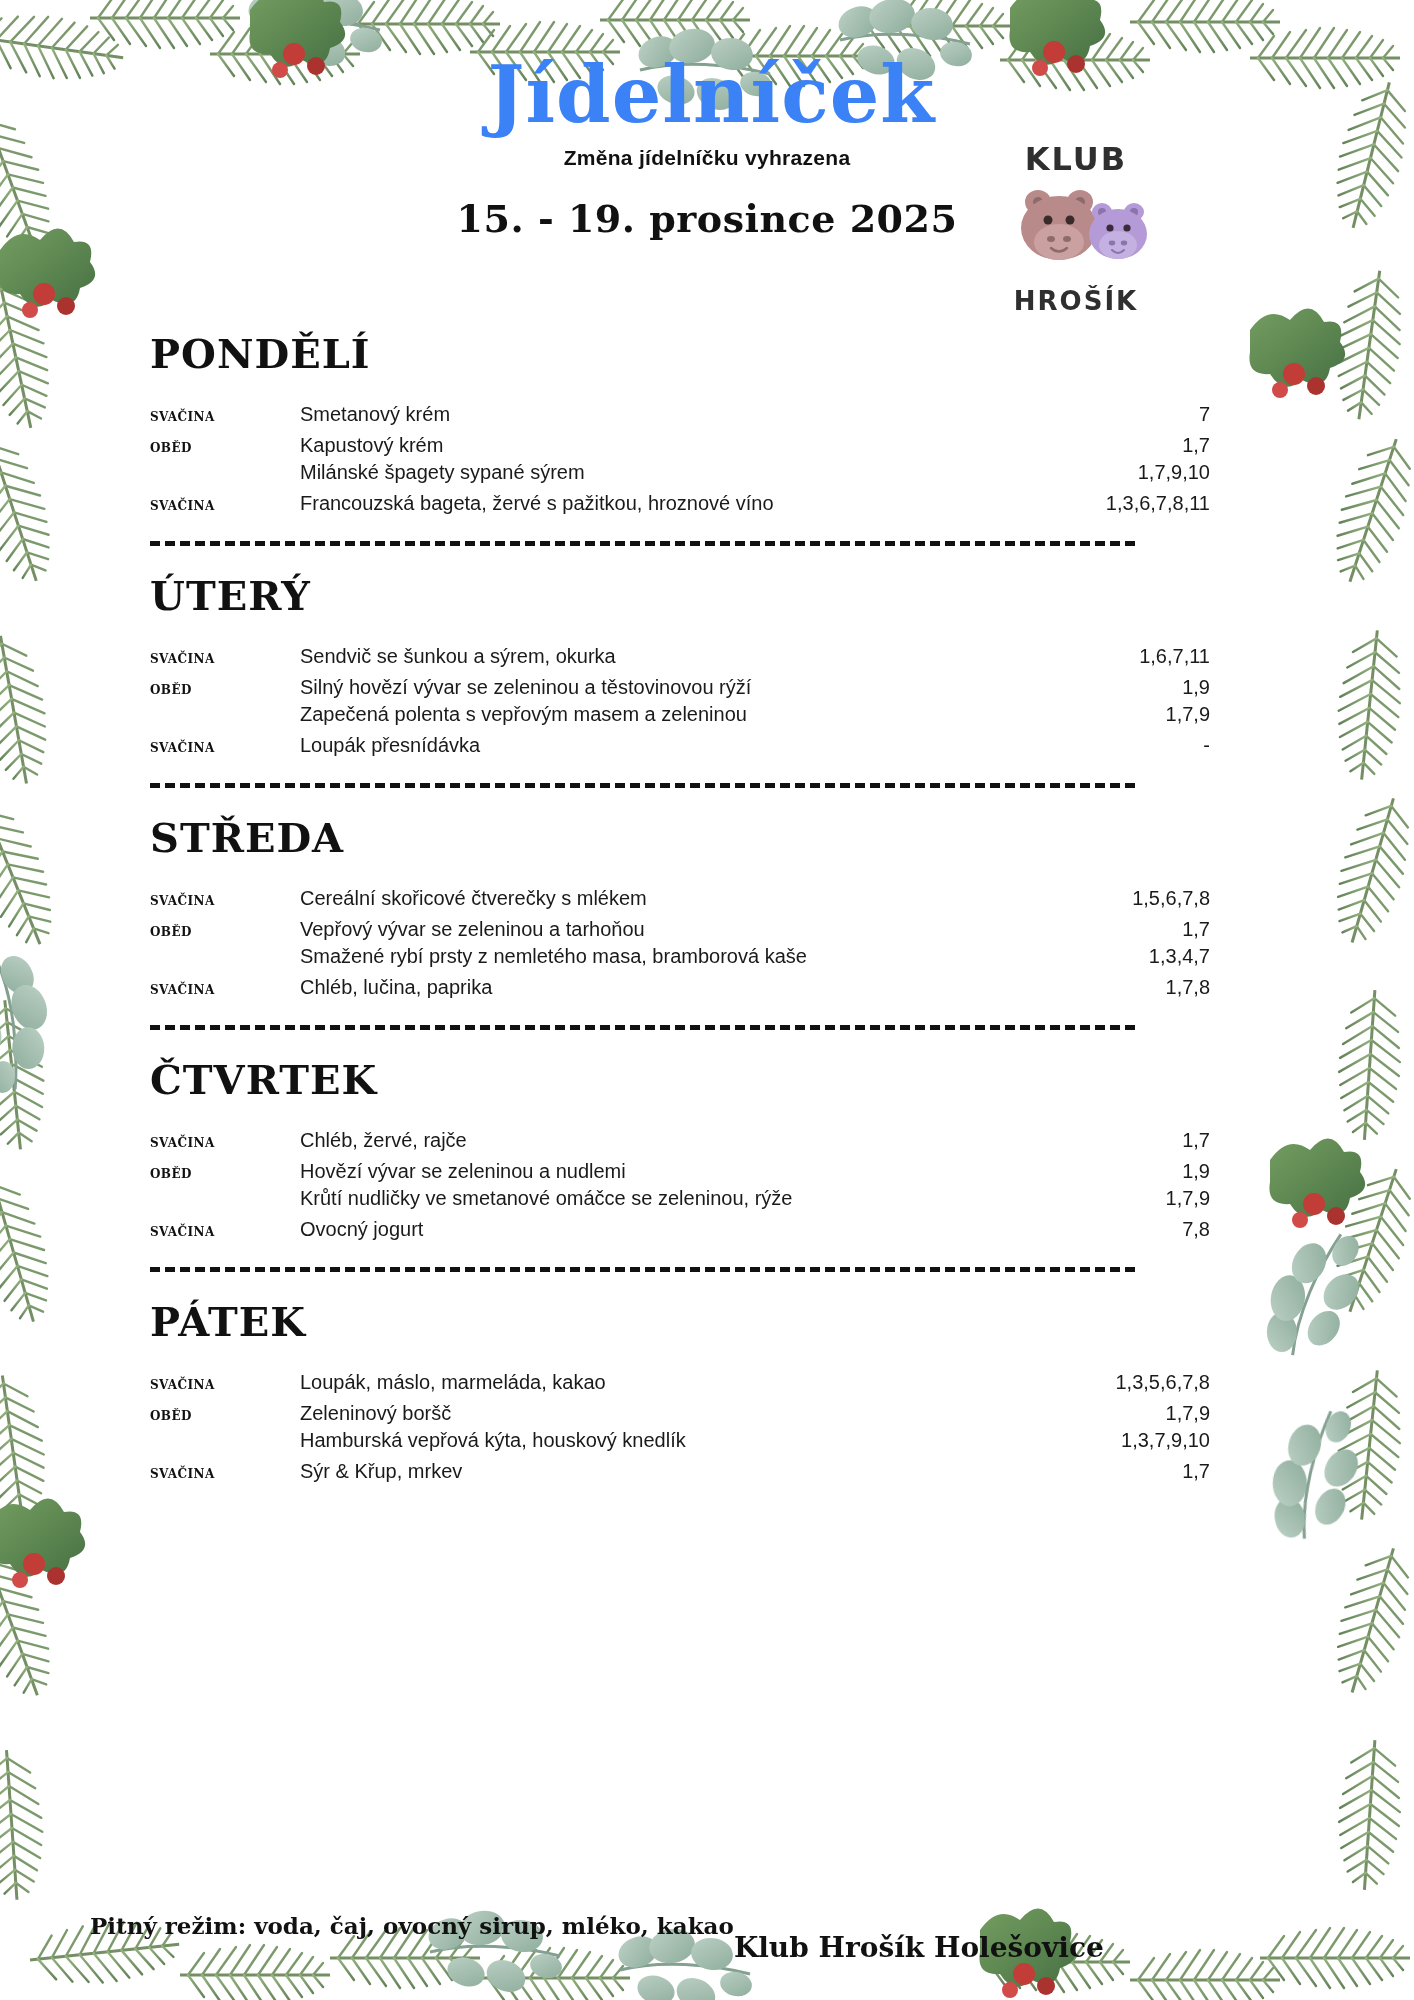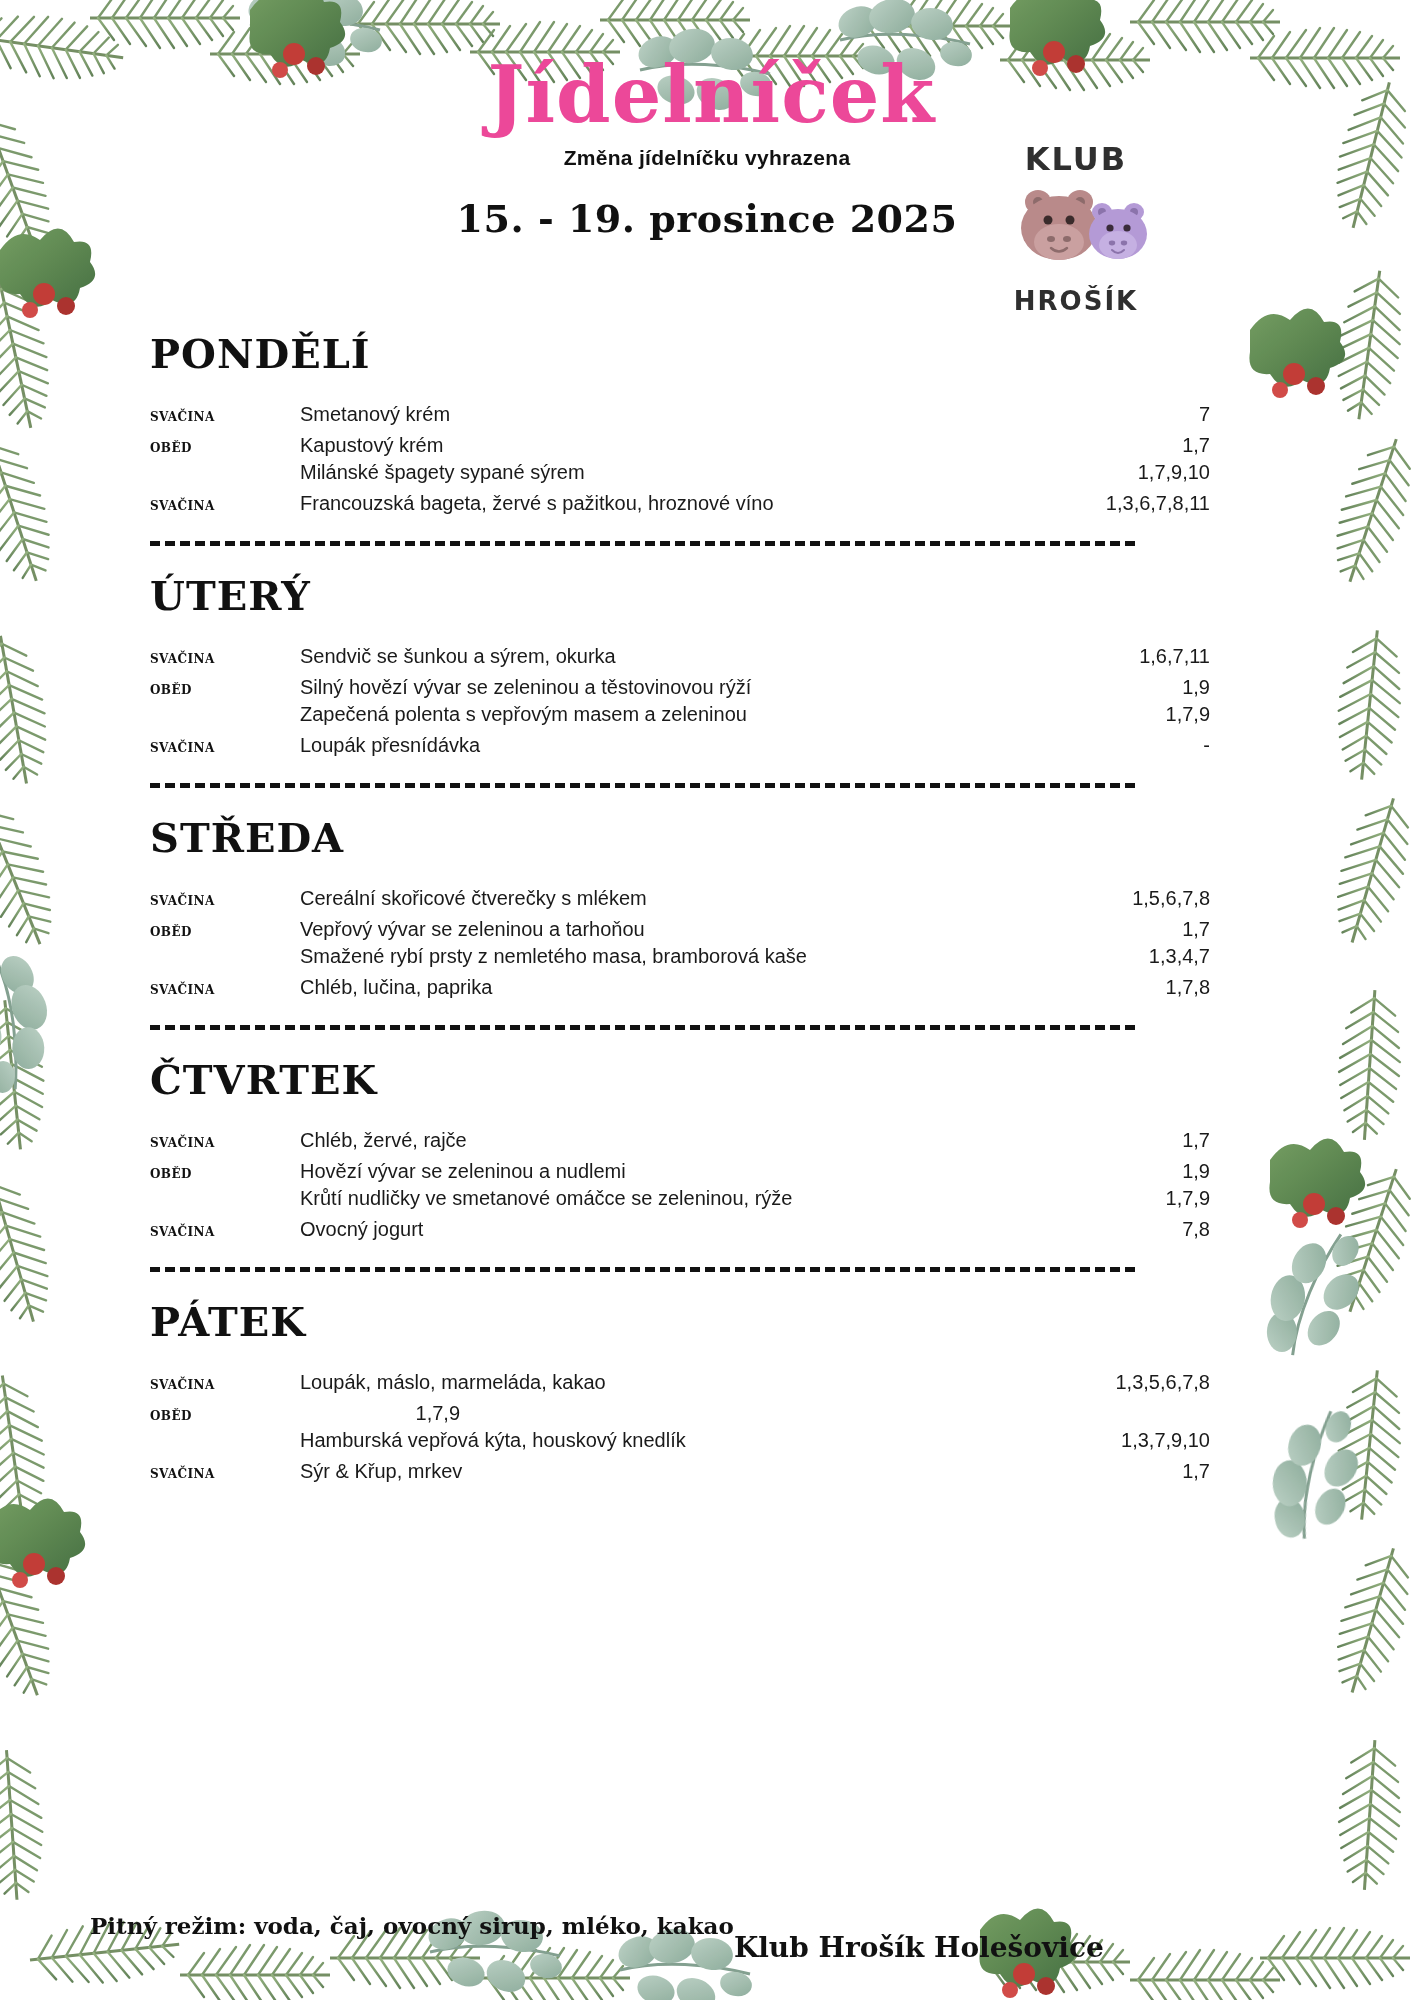--- a/index.html
+++ b/index.html
@@ -36,21 +36,21 @@
     top: 56px;
     left: 0;
     width: 1414px;
     text-align: center;
   }
   .title {
     font-family: "DejaVu Serif", "Liberation Serif", serif;
     font-size: 78px;
     font-weight: 700;
     letter-spacing: 1px;
-    color: #ec4899;
+    color: #3b82f6;
     line-height: 1;
     margin: 0;
     padding-left: 9px;
   }
   .subtitle {
     font-family: Liberation Sans, sans-serif;
     font-size: 21px;
     font-weight: 700;
     color: #111;
     margin-top: 12px;
@@ -449,20 +449,21 @@
 
     <div class="day-block">
       <div class="day-name">PÁTEK</div>
       <div class="row">
         <div class="label">SVAČINA</div>
         <div class="dish">Loupák, máslo, marmeláda, kakao</div>
         <div class="allerg">1,3,5,6,7,8</div>
       </div>
       <div class="row tight">
         <div class="label">OBĚD</div>
+        <div class="dish">Zeleninový boršč</div>
         <div class="allerg">1,7,9</div>
       </div>
       <div class="row">
         <div class="label blank"></div>
         <div class="dish">Hamburská vepřová kýta, houskový knedlík</div>
         <div class="allerg">1,3,7,9,10</div>
       </div>
       <div class="row">
         <div class="label">SVAČINA</div>
         <div class="dish">Sýr &amp; Křup, mrkev</div>

